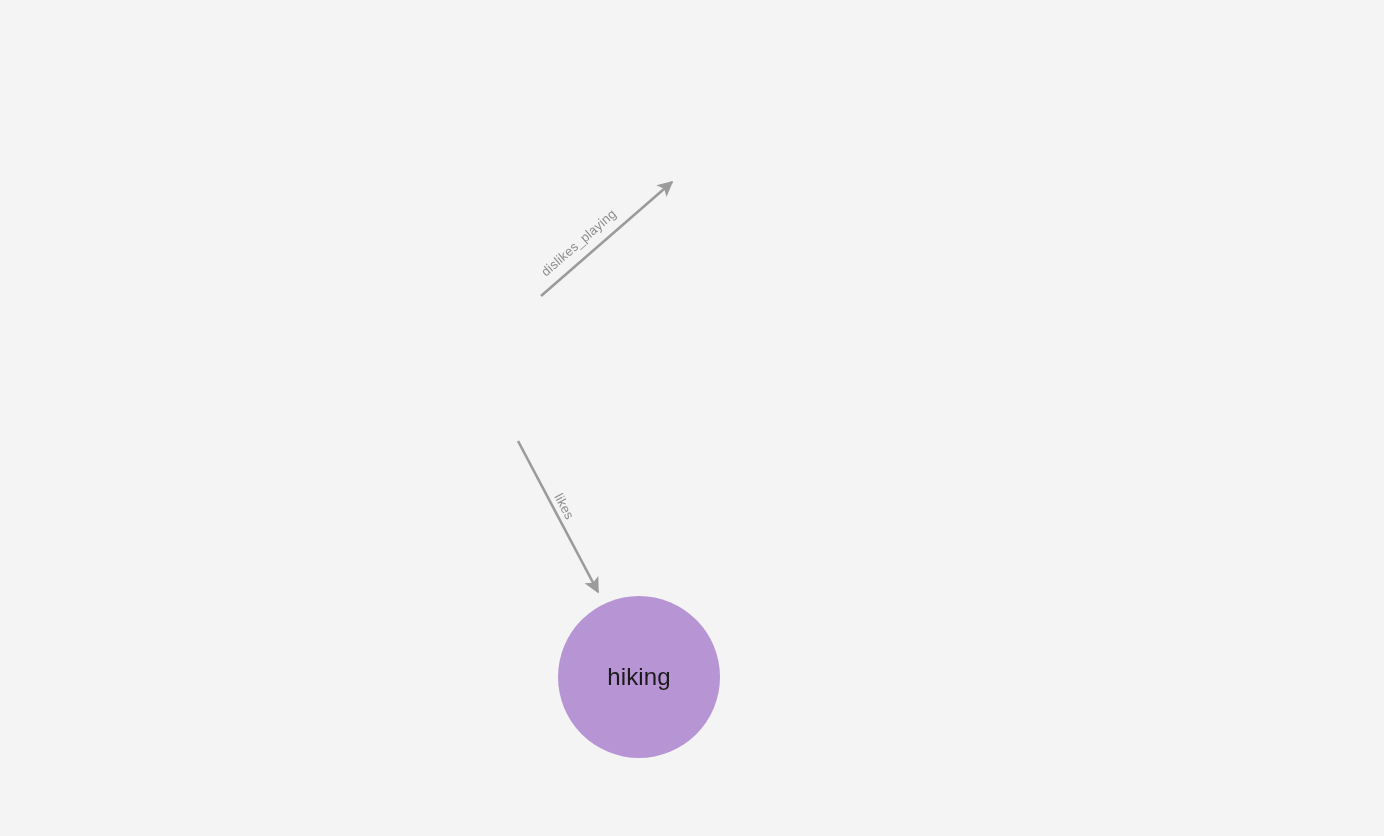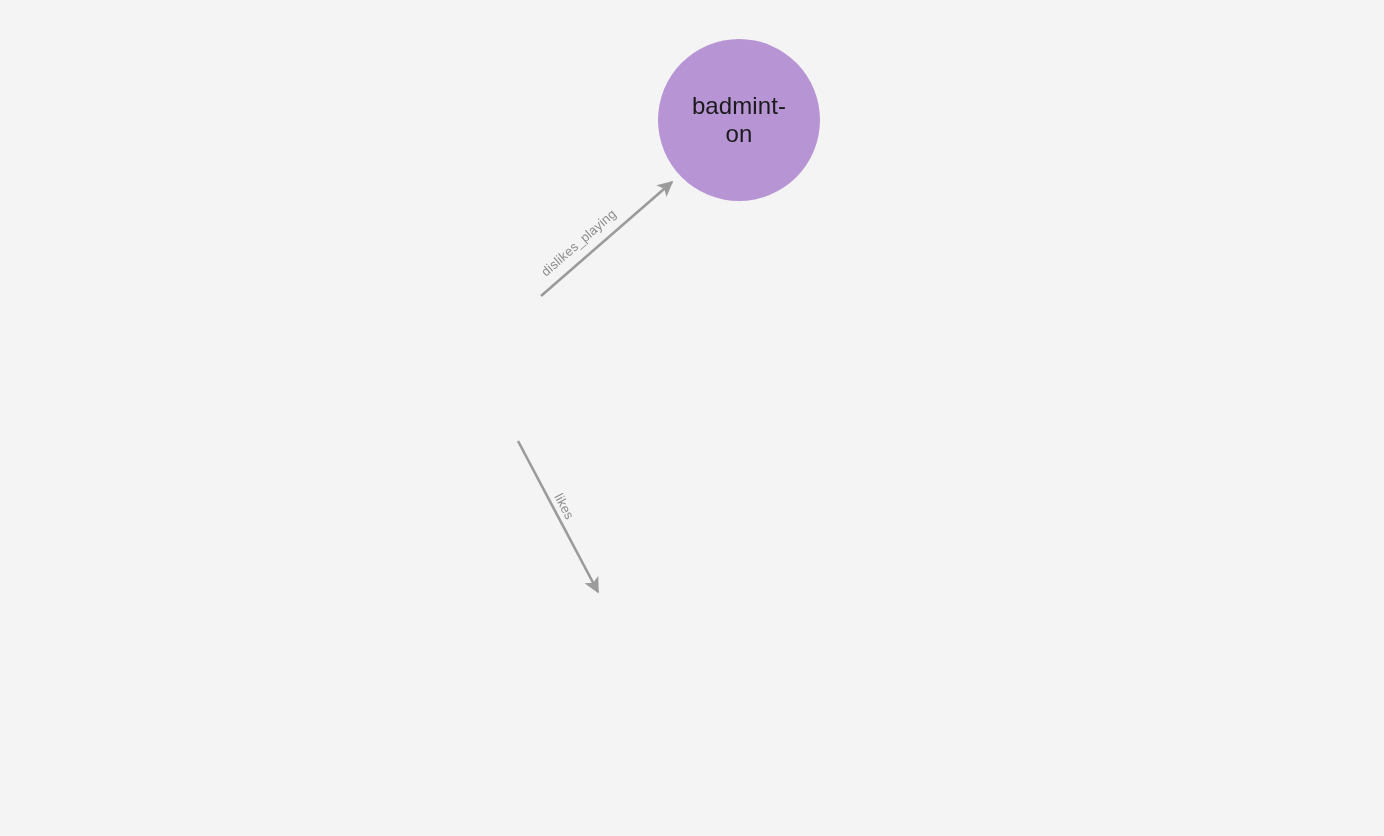--- a/index.html
+++ b/index.html
@@ -66,20 +66,19 @@
       </marker>
     </defs>
     <line x1="541" y1="296" x2="672" y2="182" stroke="#9b9b9b" stroke-width="2.6" marker-end="url(#arrowhead)"></line>
     <line x1="518" y1="441" x2="598" y2="592" stroke="#9b9b9b" stroke-width="2.6" marker-end="url(#arrowhead)"></line>
   </svg>
 
   <div class="edge-label" style="left:543px; top:266px; transform: rotate(-41deg);">dislikes_playing</div>
 
   <div class="edge-label" style="left:558px; top:487px; transform: rotate(62deg);">likes</div>
 
-  <div class="graph-node" style="left:658px; top:39px; width:162px; height:162px; background:#b794d4;">
-    <span class="node-label">badmint-
-on</span>
-  </div>
 
 
+  <div class="graph-node" style="left:558px; top:596px; width:162px; height:162px; background:#b794d4;">
+    <span class="node-label">hiking</span>
+  </div>
 
 </div>
 
 </body></html>

